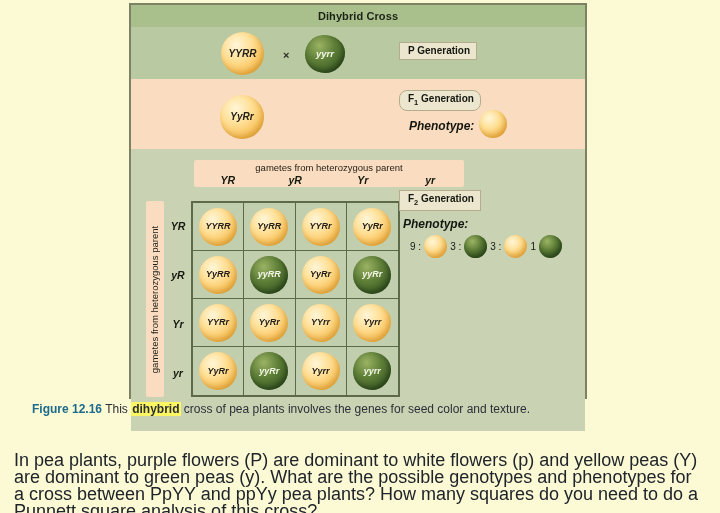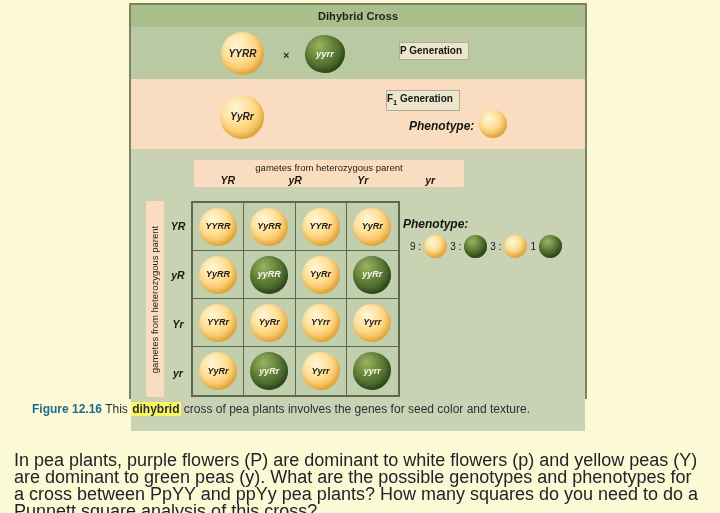--- a/index.html
+++ b/index.html
@@ -73,21 +73,21 @@
     border-top:7px solid #16180f;
   }
   #arrow1{left:158px;top:52px;height:16px;}
   #arrow2{left:158px;top:122px;height:16px;}
 
   
   .gen-label{
     position:absolute;
     background:#ece6cf;border:1px solid #b5ac8e;
     font-size:10px;font-weight:bold;color:#141710;
-    padding:2px 6px 3px 0;
+    padding:2px 6px 3px 8px;
     line-height:1.1;
   }
   .gen-label sub{font-size:7.5px;}
   .pheno-text{
     position:absolute;font-size:12px;font-weight:bold;color:#141710;font-style:italic;
   }
 
   
   #gamete-top{
     position:absolute;left:63px;top:11px;width:270px;
@@ -169,21 +169,21 @@
       <span>yyrr</span>
     </div>
     <div class="gen-label" style="left:268px;top:15px;">P Generation</div>
     <div class="arrow" id="arrow1"></div>
   </div>
 
   <div class="band-f1">
     <div class="pea yellow" style="position:absolute;left:89px;top:16px;width:44px;height:44px;font-size:10px;">
       <span>YyRr</span>
     </div>
-    <div class="gen-label" style="left:255px;top:11px;"><span>F</span><sub>1</sub><span> Generation</span></div>
+    <div class="gen-label" style="left:268px;top:11px;border-radius:8px;"><span>F</span><sub>1</sub><span> Generation</span></div>
     <div class="pheno-text" style="left:278px;top:40px;">Phenotype:</div>
     <div class="pea yellow" style="position:absolute;left:348px;top:31px;width:28px;height:28px;font-size:0;"></div>
     <div class="arrow" id="arrow2"></div>
   </div>
 
   <div class="band-f2">
 
     <div id="gamete-top">
       <div class="cap">gametes from heterozygous parent</div>
       <div class="row">
@@ -281,20 +281,21 @@
             <span>Yyrr</span>
           </div>
         </div>
         <div class="cell">
           <div class="pea green wrinkled">
             <span>yyrr</span>
           </div>
         </div>
       </div>
 
+    <div class="gen-label" style="left:268px;top:41px;"><span>F</span><sub>2</sub><span> Generation</span></div>
     <div class="pheno-text" style="left:272px;top:68px;">Phenotype:</div>
 
     <div id="f2-pheno-row">
         <span class="ratio">9 :</span>
         <div class="pea yellow"></div>
         <span class="ratio">3 :</span>
         <div class="pea green"></div>
         <span class="ratio">3 :</span>
         <div class="pea yellow wrinkled"></div>
         <span class="ratio">1</span>

